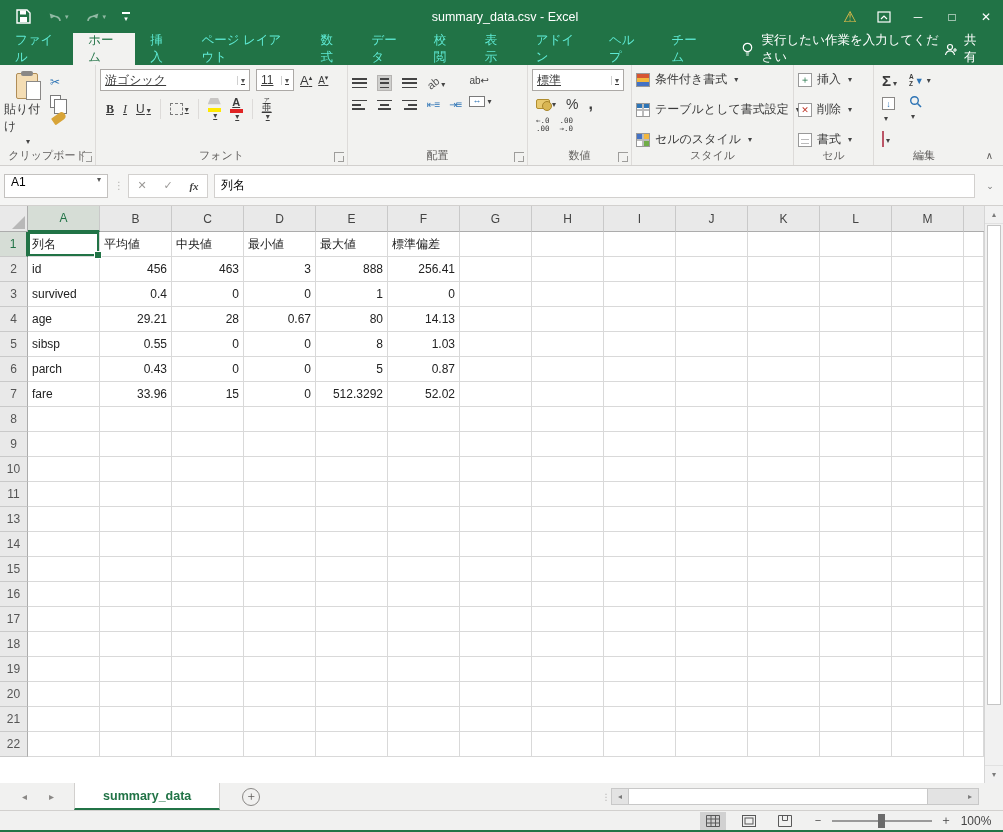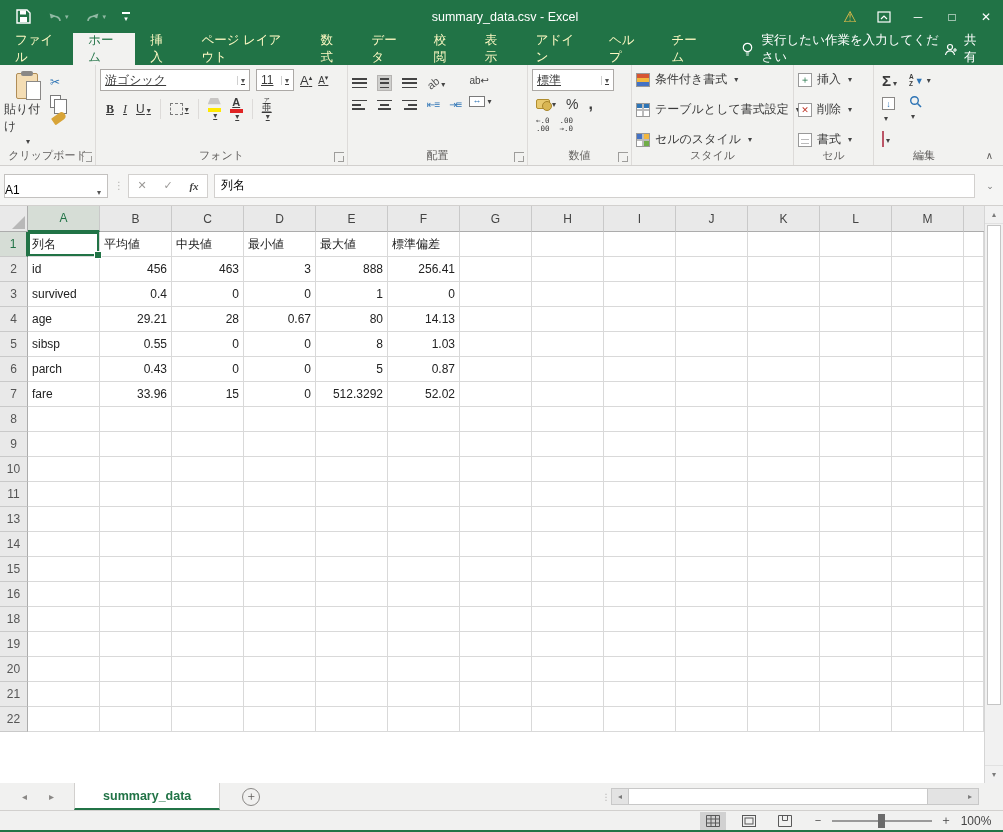--- a/index.html
+++ b/index.html
@@ -15,21 +15,21 @@
   .caret { font-size:7px; line-height:1; color:#fff; }
   .title-center { position:absolute; left:7px; right:0; text-align:center;
     font-size:12.5px; pointer-events:none; }
   .tb-right { margin-left:auto; display:flex; align-items:center; height:100%; }
   .tb-ic { width:34px; height:100%; display:flex; align-items:center; justify-content:center;
     font-size:12px; }
   .warn { color:#f0c04a; font-size:15px; }
 
   
   .tabrow { height:32px; background:#217346; display:flex; align-items:stretch; }
-  .rtab { color:#fef9c3; font-size:12.5px; padding:0 15px; display:flex; align-items:center; }
+  .rtab { color:#5eead4; font-size:12.5px; padding:0 15px; display:flex; align-items:center; }
   .rtab.active { background:#f2f2f0; color:#217346; }
   .tellme { display:flex; align-items:center; gap:8px; color:#fff; font-size:12.5px;
     margin-left:22px; }
   .share { margin-left:auto; display:flex; align-items:center; gap:6px; color:#fff;
     font-size:12.5px; padding-right:18px; }
 
   
   .ribbon { height:101px; background:#f2f2f0; border-bottom:1px solid #d2d0ce;
     display:flex; position:relative; font-size:12px; color:#3b3b3b; }
   .rgroup { position:relative; border-right:1px solid #dddbd9; padding:4px 4px 18px 4px; }
@@ -122,21 +122,21 @@
   .eraser { width:14px; height:8px; background:#e89cae; transform:skewX(-25deg); border:1px solid #b56; }
   .sortaz { display:flex; align-items:center; gap:1px; }
   .sortaz .az { display:flex; flex-direction:column; font-size:6.5px; line-height:6.5px; font-weight:bold; }
   .sortaz .ar2 { color:#2e74b5; font-size:9px; }
   .collapse { position:absolute; right:10px; bottom:4px; color:#605e5c; font-size:10px; }
 
   
   .fbar { height:40px; background:#f5f5f4; border-bottom:1px solid #d2d0ce;
     display:flex; align-items:center; padding:0 4px; gap:6px; }
   .namebox { width:104px; height:24px; background:#fff; border:1px solid #c3c1bf;
-    display:flex; align-items:flex-end; font-size:12px; padding-left:0; }
+    display:flex; align-items:flex-start; font-size:12px; padding-left:6px; }
   .namebox .cddd { margin-left:auto; width:16px; text-align:center; font-size:8px; color:#555; }
   .grip { color:#b5b3b1; font-size:10px; letter-spacing:0; line-height:4px; width:8px; text-align:center; }
   .fbtns { height:24px; background:#fff; border:1px solid #d2d0ce; display:flex; align-items:center; }
   .fbtn { width:26px; text-align:center; font-size:11px; color:#9b9997; }
   .fbtn.fx { color:#444; font-style:italic; font-family:"Liberation Serif",serif; font-weight:bold; }
   .finput { flex:1; height:24px; background:#fff; border:1px solid #d2d0ce;
     display:flex; align-items:center; padding-left:6px; font-size:12px; }
   .fexpand { width:18px; text-align:center; color:#777; font-size:9px; }
 
   
@@ -383,21 +383,21 @@
       <span class="wrap-ic"><span>ab</span>↩</span>
       <span class="rbtn dd">
           <span class="merge-ic"></span>
         </span>
     </div>
     <div class="glabel">配置</div>
     <span class="launcher"></span>
   </div>
 
   <div class="rgroup g-num">
-    <div class="combo" style="width:82px;text-decoration:underline;">
+    <div class="combo" style="width:92px;text-decoration:underline;">
       <span>標準</span>
         <span class="cddd">▾</span>
     </div>
     <div class="num-row">
       <span class="rbtn dd">
           <span class="coin"></span>
         </span>
       <span style="font-size:14px;">%</span>
       <span style="font-size:16px;font-weight:bold;">,</span>
     </div>
@@ -750,20 +750,37 @@
           <div class="cell"></div>
           <div class="cell"></div>
           <div class="cell"></div>
           <div class="cell"></div>
           <div class="cell"></div>
           <div class="cell"></div>
           <div class="cell sliver"></div>
         </div>
         <div class="grow">
           <div class="rowh">16</div>
+          <div class="cell"></div>
+          <div class="cell"></div>
+          <div class="cell"></div>
+          <div class="cell"></div>
+          <div class="cell"></div>
+          <div class="cell"></div>
+          <div class="cell"></div>
+          <div class="cell"></div>
+          <div class="cell"></div>
+          <div class="cell"></div>
+          <div class="cell"></div>
+          <div class="cell"></div>
+          <div class="cell"></div>
+          <div class="cell sliver"></div>
+        </div>
+        <div class="grow">
+          <div class="rowh">17</div>
           <div class="cell"></div>
           <div class="cell"></div>
           <div class="cell"></div>
           <div class="cell"></div>
           <div class="cell"></div>
           <div class="cell"></div>
           <div class="cell"></div>
           <div class="cell"></div>
           <div class="cell"></div>
           <div class="cell"></div>

